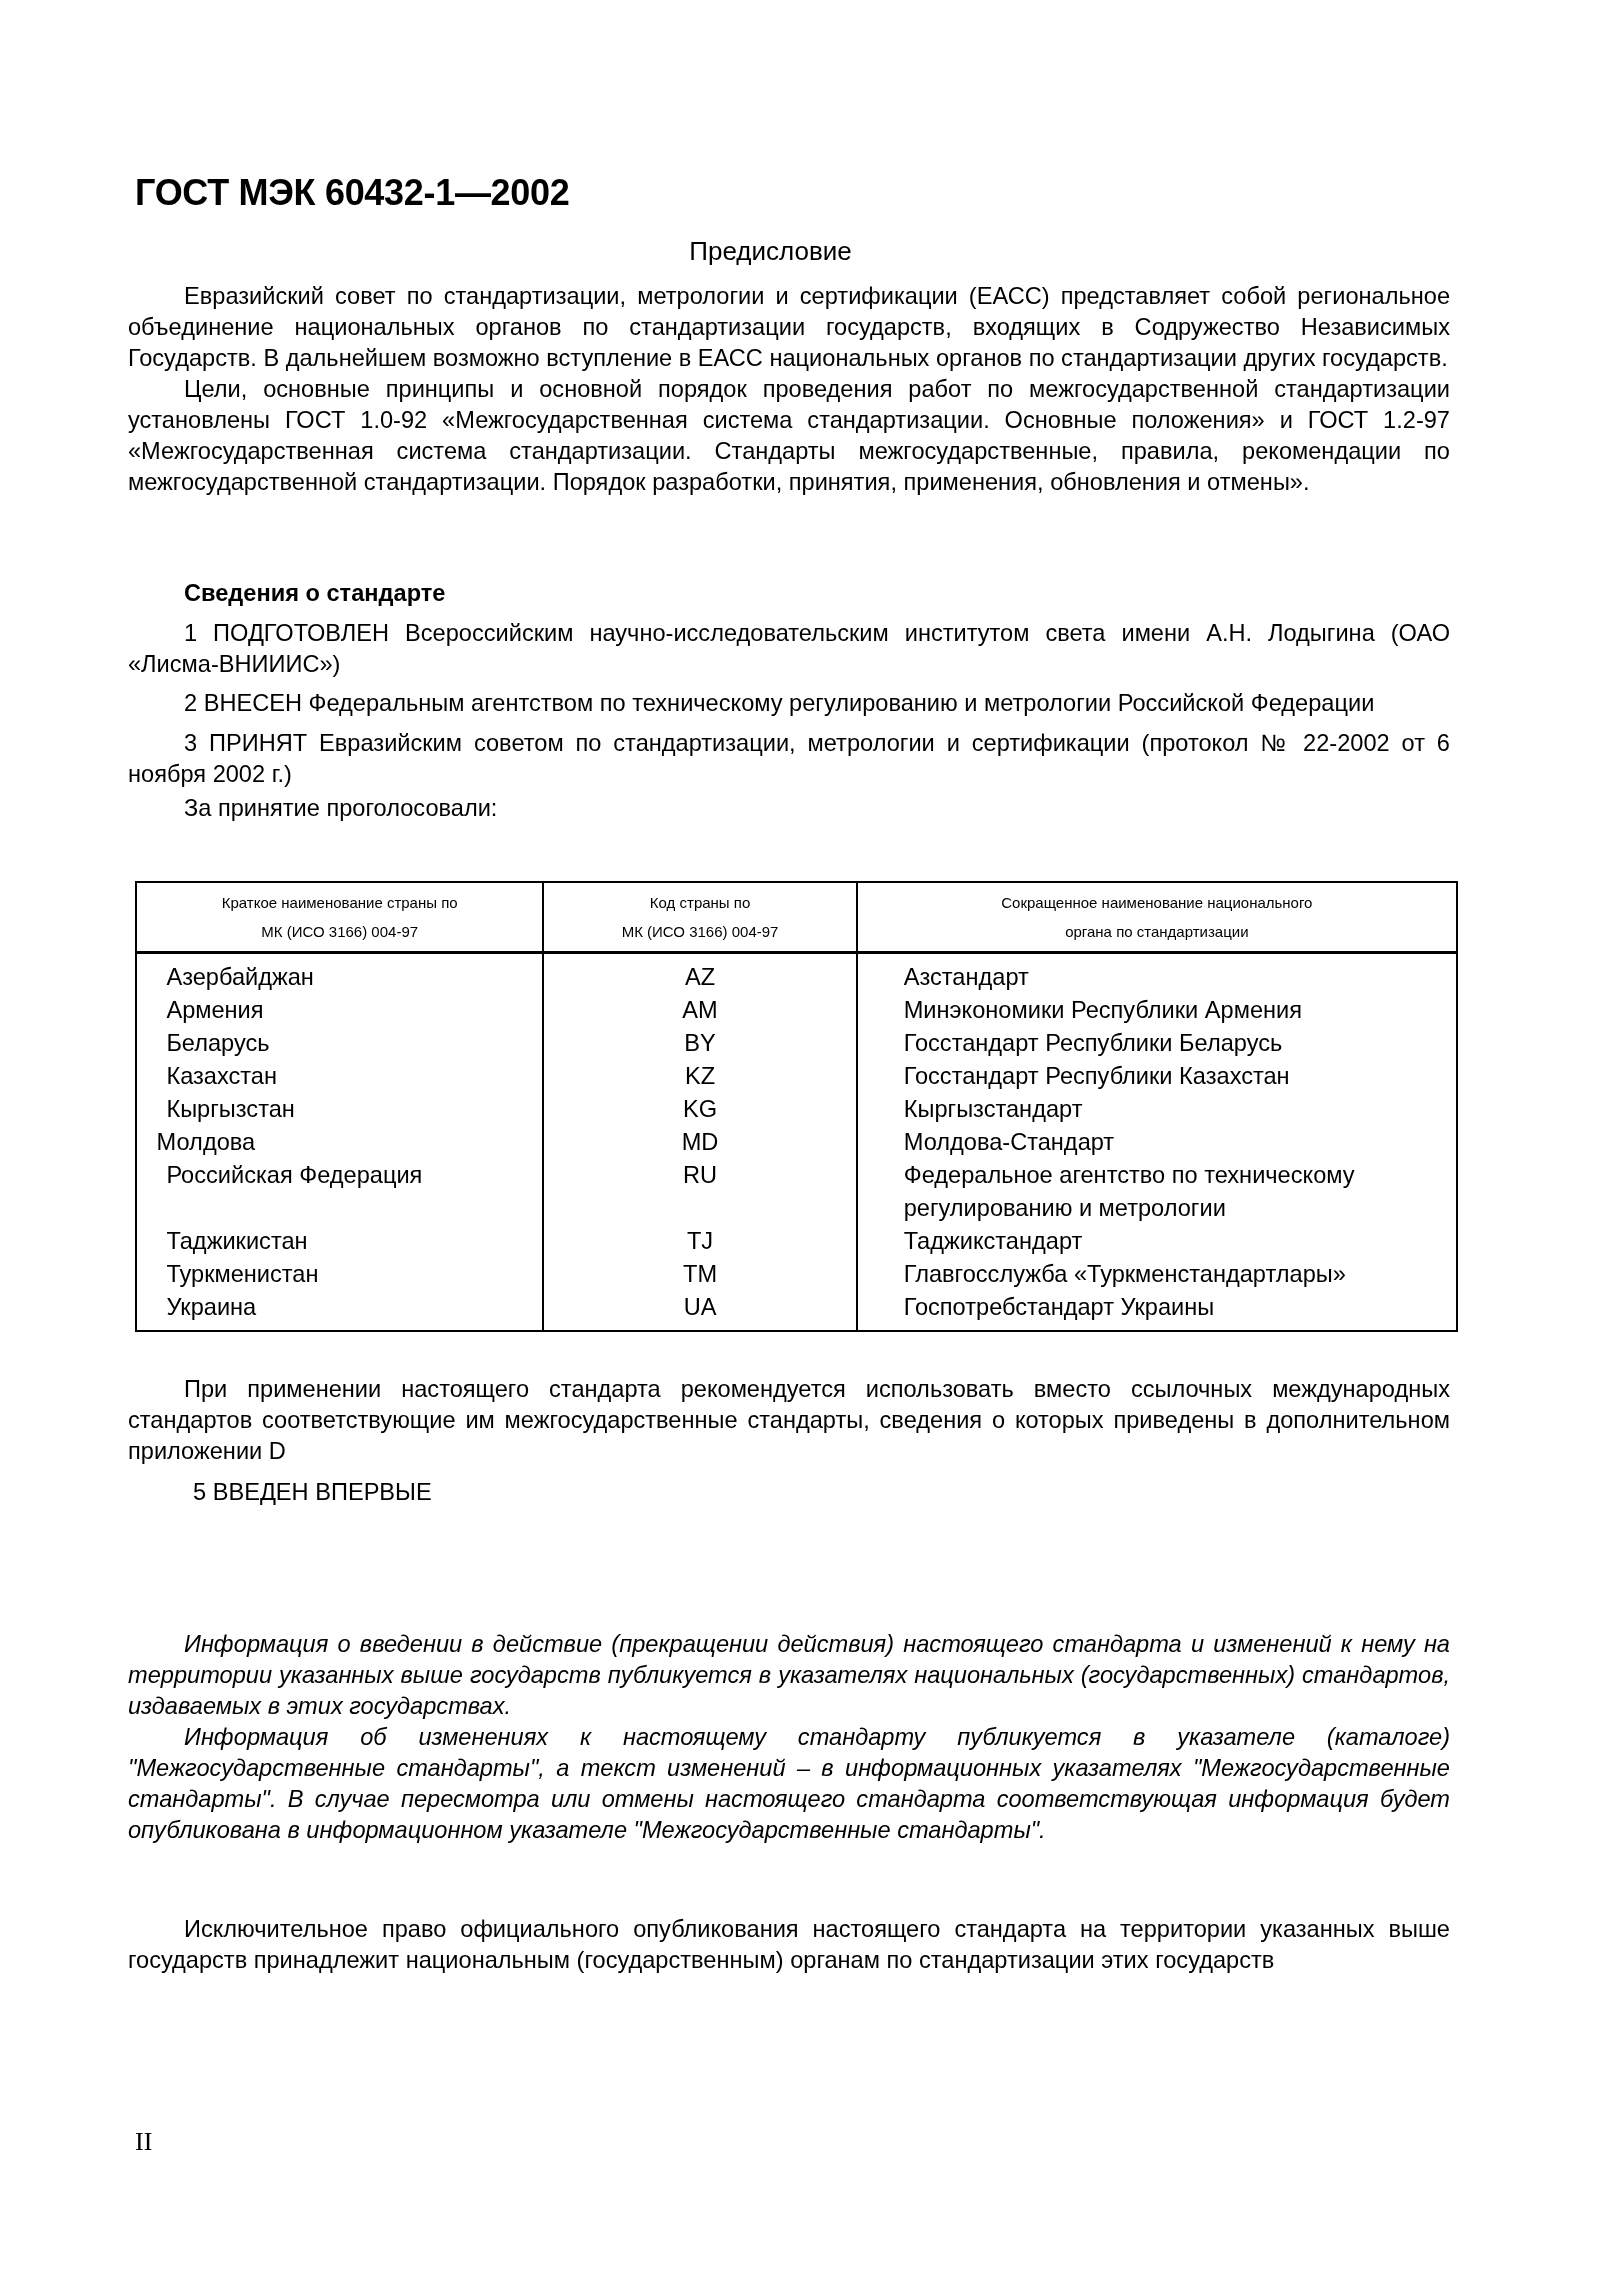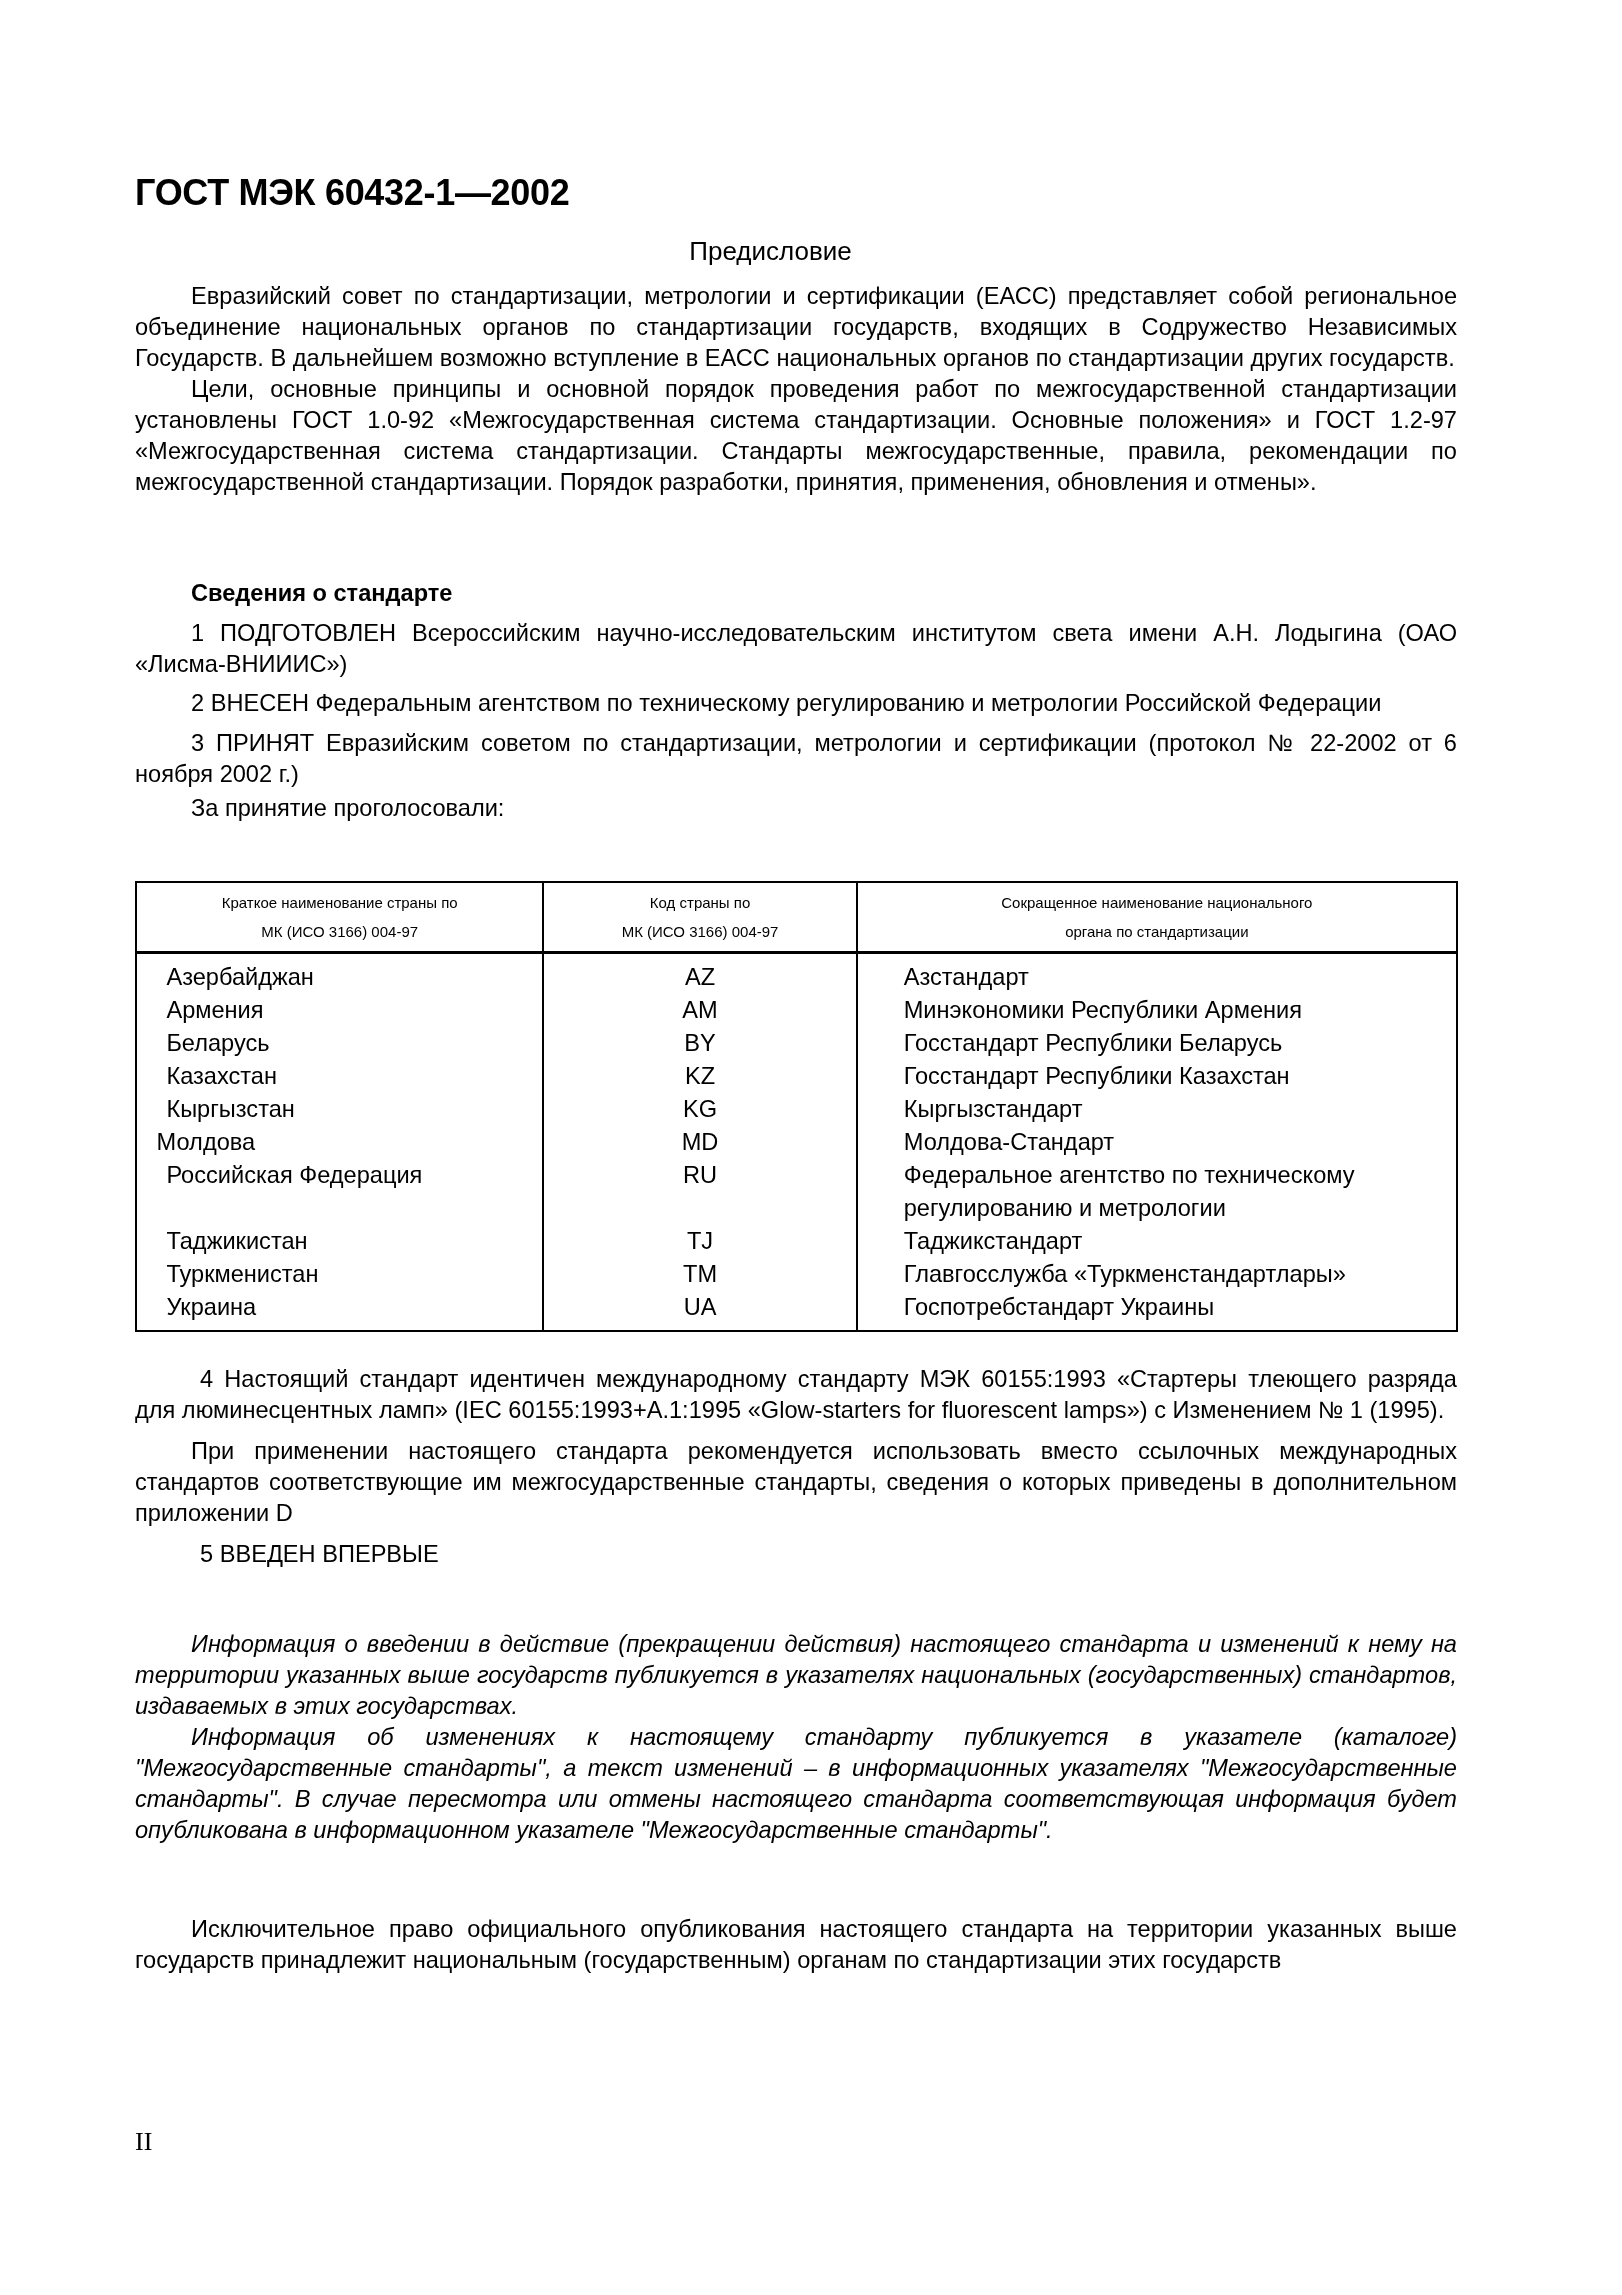--- a/index.html
+++ b/index.html
@@ -2,21 +2,21 @@
 <html style="font-size:10.5px"><head>
 <meta charset="utf-8">
 <style>
   html, body { margin:0; padding:0; background:#ffffff; }
   body { width:1622px; height:2295px; position:relative; overflow:hidden;
          font-family:"Liberation Sans", sans-serif; color:#000; }
   .doc-code { position:absolute; left:135px; top:172px; font-size:36px; font-weight:bold; letter-spacing:-0.3px; }
   .title { position:absolute; left:0; width:1525px; top:236px; text-align:center; font-size:26px;margin-left:8px; }
   .p { font-size:23.6px; line-height:31px; text-align:justify; margin:0; }
   .ind { text-indent:56px; }
-  .blk { position:absolute; left:135px; width:1322px; }
+  .blk { position:absolute; left:128px; width:1322px; }
   .it { font-style:italic; }
   .bold { font-weight:bold; }
   table.vote { position:absolute; left:135px; top:881px; width:1323px; border-collapse:collapse;
                border:2.6px solid #000; font-size:23.6px; }
   table.vote th { font-weight:normal; font-size:15px; line-height:29px; text-align:center;
                   border-left:2px solid #000; border-bottom:3.9px solid #000; padding:5.2px 3.9px; vertical-align:middle; }
   table.vote th:first-child { border-left:none; }
   table.vote td { border-left:2px solid #000000; line-height:33px; padding:0 6.5px; vertical-align:top; }
   table.vote td:first-child { border-left:none; padding-left:29.4px; }
   table.vote td.code { text-align:center; }
@@ -105,21 +105,20 @@
       </tr>
     <tr class="last">
         <td>Украина</td>
         <td class="code">UA</td>
         <td class="org">Госпотребстандарт Украины</td>
       </tr>
   </tbody>
 </table>
 
 <div class="blk" style="top:1364px;">
-  <p class="p ind" style="text-indent:65px;">4 Настоящий стандарт идентичен международному стандарту МЭК 60155:1993 «Стартеры тлеющего разряда для люминесцентных ламп» (IEC 60155:1993+A.1:1995 «Glow-starters for fluorescent lamps») с Изменением № 1 (1995).</p>
   <p class="p ind" style="margin-top:9.8px;">При применении настоящего стандарта рекомендуется использовать вместо ссылочных международных стандартов соответствующие им межгосударственные стандарты, сведения о которых приведены в дополнительном приложении D</p>
   <p class="p ind" style="margin-top:9.8px;text-indent:65px;">5 ВВЕДЕН ВПЕРВЫЕ</p>
 </div>
 
 <div class="blk" style="top:1629px;">
   <p class="p ind it">Информация о введении в действие (прекращении действия) настоящего стандарта и изменений к нему на территории указанных выше государств публикуется в указателях национальных (государственных) стандартов, издаваемых в этих государствах.</p>
   <p class="p ind it">Информация об изменениях к настоящему стандарту публикуется в указателе (каталоге) "Межгосударственные стандарты", а текст изменений – в информационных указателях "Межгосударственные стандарты". В случае пересмотра или отмены настоящего стандарта соответствующая информация будет опубликована в информационном указателе "Межгосударственные стандарты".</p>
 </div>
 
 <div class="blk" style="top:1914px;">

